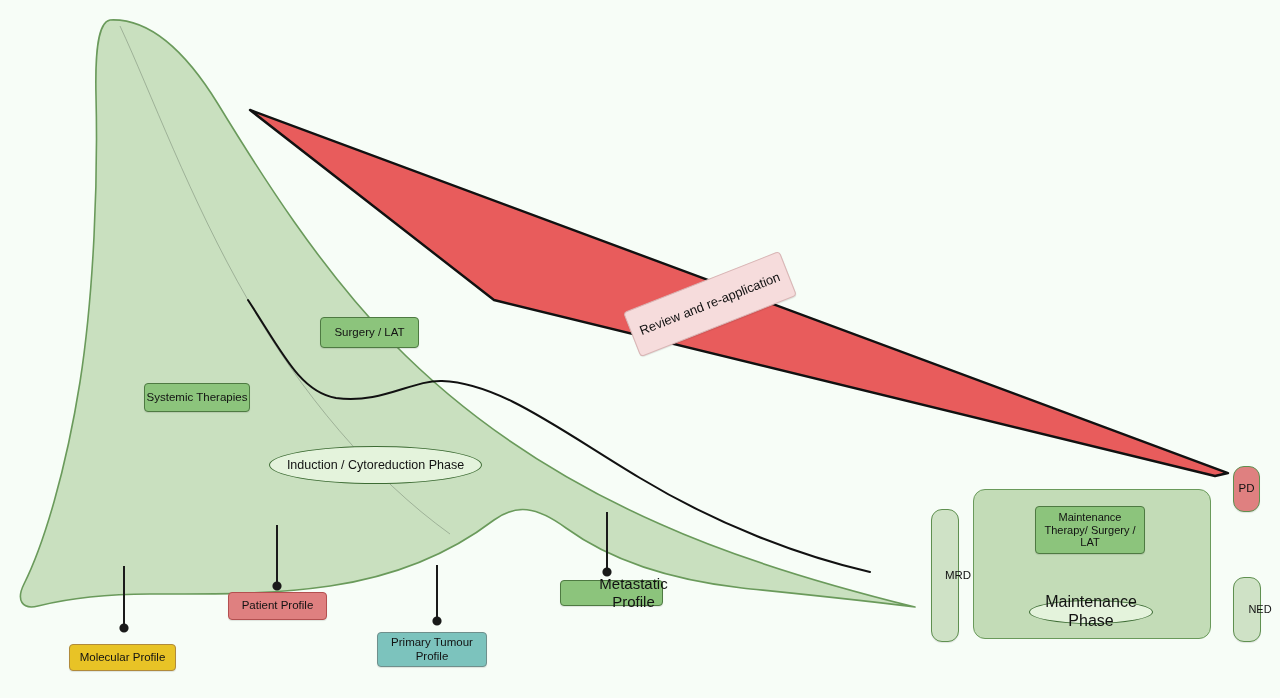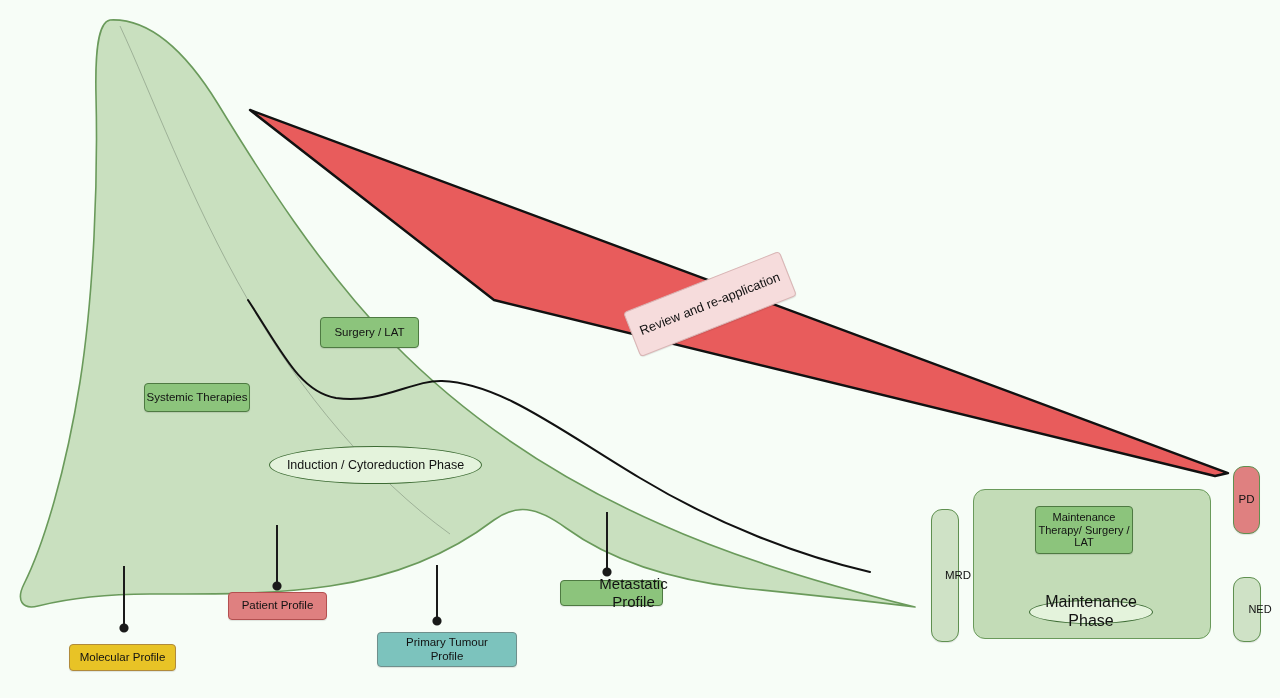--- a/index.html
+++ b/index.html
@@ -141,48 +141,48 @@
 </div>
 
 <div class="lbl box box-yellow" style="left:69px; top:636px; width:107px; height:27px; font-size:11.5px;margin-top:8px;">
   <span>Molecular Profile</span>
 </div>
 
 <div class="lbl box box-red" style="left:228px; top:592px; width:99px; height:28px; font-size:11.5px;justify-content:center;">
   <span>Patient Profile</span>
 </div>
 
-<div class="lbl box box-teal" style="left:377px; top:632px; width:140px; height:35px; font-size:11.5px;">
+<div class="lbl box box-teal" style="left:377px; top:632px; width:110px; height:35px; font-size:11.5px;">
   <span>Primary Tumour
 Profile</span>
 </div>
 
 <div class="lbl box box-green" style="left:560px; top:580px; width:103px; height:26px; font-size:15px;padding-left:44px;">
   <span>Metastatic Profile</span>
 </div>
 
 <div class="lbl box box-pink rot" style="left:626px; top:280px; width:168px; height:48px; font-size:13px;">
   <span>Review and re-application</span>
 </div>
 
 <div class="lbl pill pill-pale" style="left:931px; top:509px; width:27px; height:133px; font-size:11.5px;">
   <span>MRD</span>
 </div>
 
-<div class="lbl pill pill-red" style="left:1233px; top:466px; width:27px; height:68px; font-size:11.5px;">
+<div class="lbl pill pill-red" style="left:1233px; top:466px; width:27px; height:46px; font-size:11.5px;">
   <span>PD</span>
 </div>
 
 <div class="lbl pill pill-pale" style="left:1233px; top:577px; width:27px; height:65px; font-size:11px;">
   <span>NED</span>
 </div>
 
 <div class="panel" style="position:absolute; left:973px; top:489px; width:236px; height:148px;"></div>
 
-<div class="lbl box box-green" style="left:1035px; top:506px; width:98px; height:48px; font-size:11px;">
+<div class="lbl box box-green" style="left:1035px; top:506px; width:110px; height:48px; font-size:11px;">
   <span>Maintenance
 Therapy/ Surgery /
 LAT</span>
 </div>
 
 <div class="lbl ellipse" style="left:1029px; top:600px; width:124px; height:24px; font-size:16px;">
   <span>Maintenance Phase</span>
 </div>
 
 </body></html>

